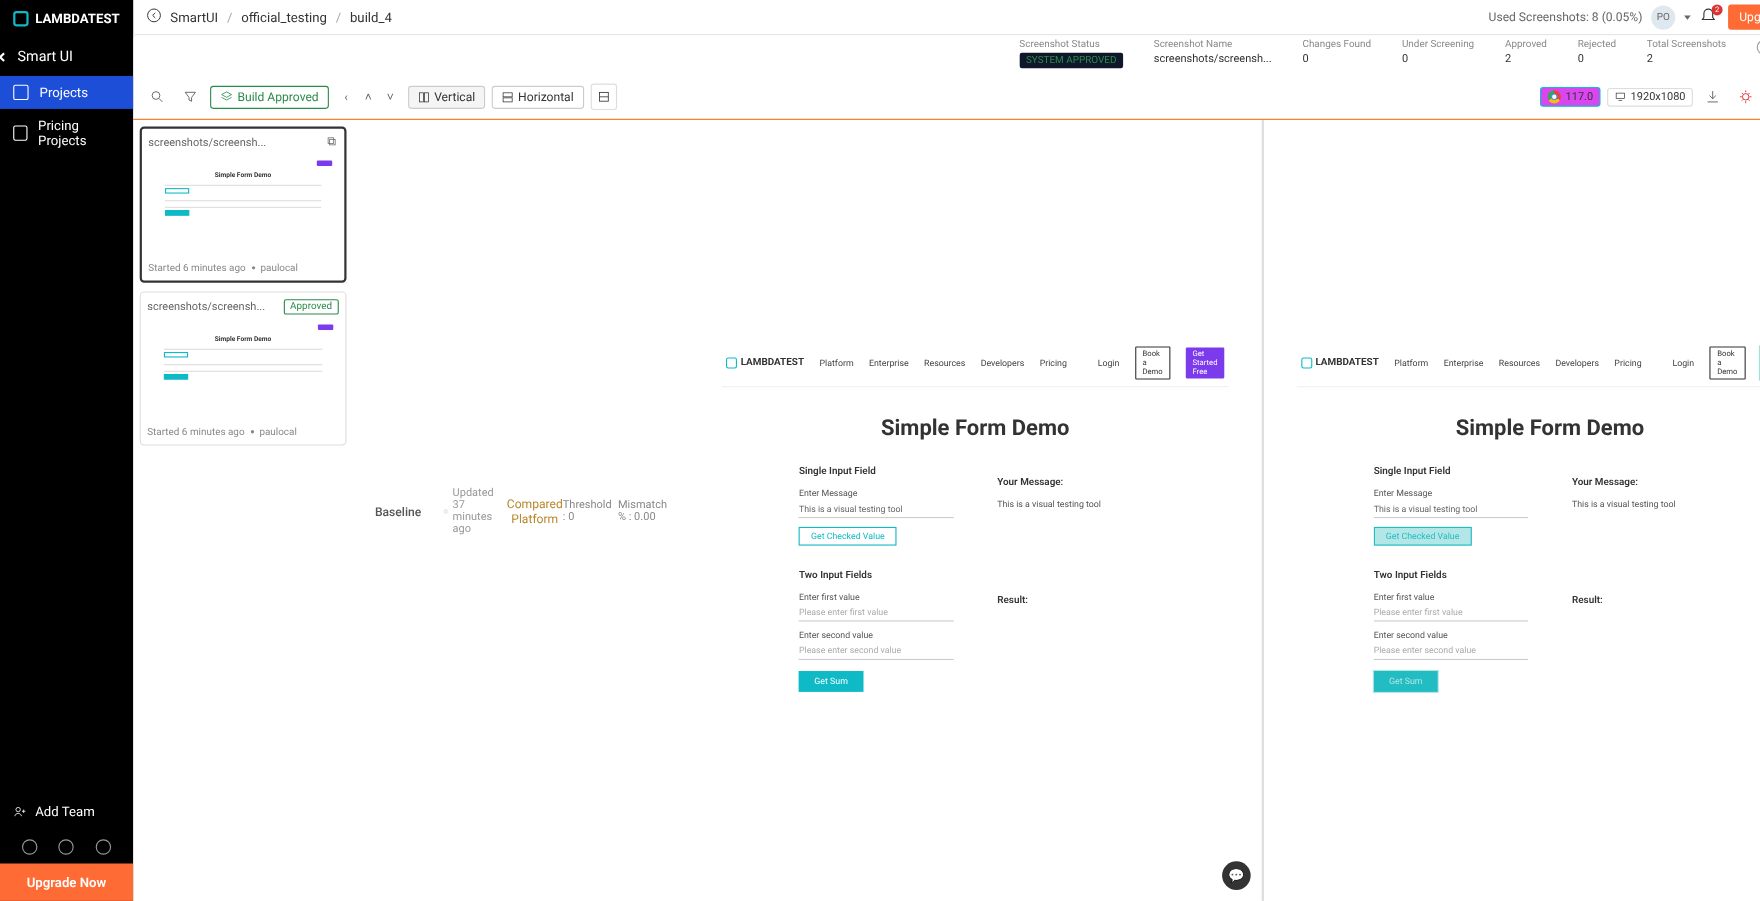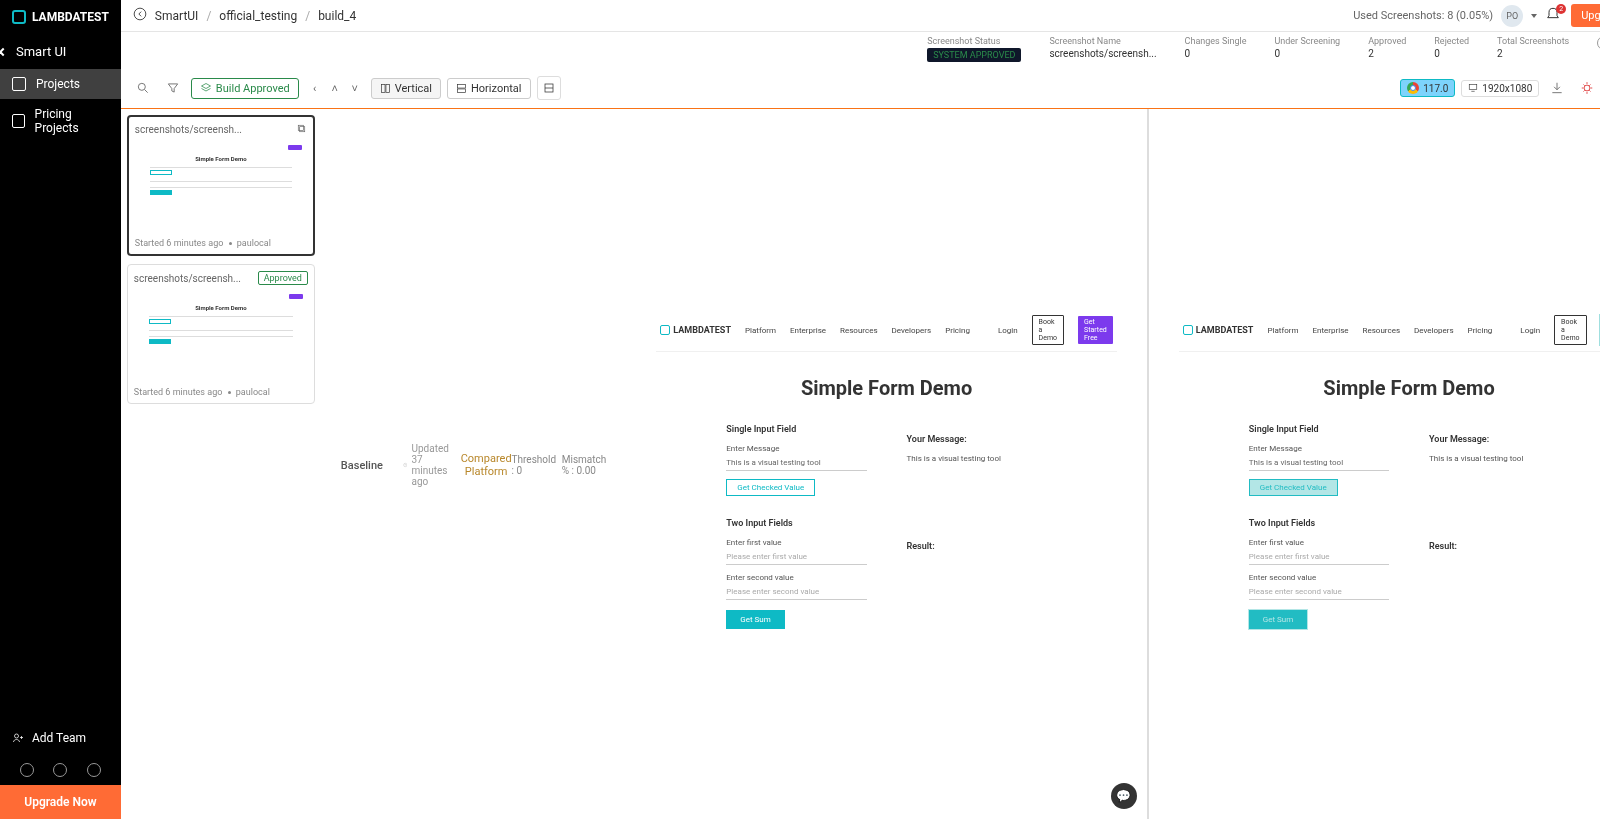--- a/index.html
+++ b/index.html
@@ -6,21 +6,21 @@
 body { font-family: -apple-system, BlinkMacSystemFont, "Segoe UI", Roboto, sans-serif; font-size: 12px; color: #333; background: #fff; overflow: hidden; }
 .app { display: flex; height: 819px; width: 1600px; }
 
 
 .sidebar { width: 130px; background: #000; color: #fff; display: flex; flex-direction: column; }
 .logo { display: flex; align-items: center; gap: 6px; padding: 10px 12px; background: #000; font-weight: 700; font-size: 12px; }
 .logo-ico { width: 14px; height: 14px; border: 2px solid #0ebac5; border-radius: 3px; position: relative; }
 .nav-back { display: flex; align-items: center; gap: 10px; padding: 10px 0; font-size: 13px; }
 .chev { width: 6px; height: 6px; border-left: 2px solid #fff; border-bottom: 2px solid #fff; transform: rotate(45deg); }
 .nav-item { display: flex; align-items: center; gap: 10px; padding: 8px 12px; font-size: 12px; cursor: pointer; }
-.nav-item.active { background: #404040; }
+.nav-item.active { background: #1d4ed8; }
 .nav-ico { width: 14px; height: 14px; border: 1.5px solid #fff; border-radius: 2px; }
 .sidebar-spacer { flex: 1; }
 .add-team, .upgrade-side { display: flex; align-items: center; gap: 8px; padding: 10px 12px; font-size: 12px; cursor: pointer; }
 .upgrade-side { background: #ff6b35; justify-content: center; font-weight: 600; }
 .tool-row { display: flex; justify-content: space-around; padding: 8px 10px; }
 .tool-ico { width: 14px; height: 14px; border: 1.5px solid #999; border-radius: 50%; }
 
 
 .main { flex: 1; display: flex; flex-direction: column; }
 .topbar { height: 32px; display: flex; align-items: center; padding: 0 12px; border-bottom: 1px solid #e5e5e5; gap: 8px; font-size: 12px; }
@@ -44,21 +44,21 @@
 
 
 .toolbar { display: flex; align-items: center; padding: 4px 10px 8px 10px; gap: 6px; border-bottom: 1px solid #f97316; font-size: 11px; }
 .ico-btn { width: 24px; height: 24px; display: flex; align-items: center; justify-content: center; cursor: pointer; color: #666; }
 .build-appr { border: 1px solid #2a8a4a; color: #2a8a4a; padding: 3px 8px; border-radius: 3px; display: flex; align-items: center; gap: 4px; }
 .arrow-nav { display: flex; align-items: center; gap: 0; }
 .arrow-nav .ico-btn { width: 20px; }
 .toggle { border: 1px solid #ccc; border-radius: 3px; padding: 3px 8px; display: flex; align-items: center; gap: 4px; cursor: pointer; }
 .toggle.act { background: #f5f5f5; }
 .toolbar-spacer { flex: 1; }
-.chrome-badge { border: 1px solid #0ebac5; background: #7dd3fc; border-radius: 3px; padding: 2px 6px; display:flex; align-items:center; gap:4px; font-size: 10px; }
+.chrome-badge { border: 1px solid #0ebac5; background: #d946ef; border-radius: 3px; padding: 2px 6px; display:flex; align-items:center; gap:4px; font-size: 10px; }
 .chrome-ico { width: 12px; height: 12px; border-radius: 50%; background: conic-gradient(#ea4335 0 120deg,#fbbc05 120deg 240deg,#34a853 240deg 360deg); position:relative; }
 .chrome-ico::after { content:""; position:absolute; inset:3px; background:#fff; border-radius:50%; border:1px solid #4285f4; }
 .res-pill { border: 1px solid #ddd; border-radius: 3px; padding: 2px 6px; font-size: 10px; display:flex; gap:4px; align-items:center;}
 .tool-sq { width: 24px; height: 24px; border: 1px solid #ddd; border-radius: 3px; display:flex;align-items:center;justify-content:center; cursor:pointer; }
 .tool-sq.teal { border-color:#0ebac5; background:#e6fbfc; }
 
 
 .content { flex: 1; display: flex; overflow: hidden; }
 .thumbs { width: 200px; padding: 6px; display: flex; flex-direction: column; gap: 8px; }
 .thumb-card { border: 1px solid #ddd; border-radius: 4px; padding: 6px; background:#fff; }
@@ -182,21 +182,21 @@
     <div class="info-row">
       <div class="info-col">
         <div class="lbl">Screenshot Status</div>
         <div class="sys-appr">SYSTEM APPROVED</div>
       </div>
       <div class="info-col">
         <div class="lbl">Screenshot Name</div>
         <div class="val">screenshots/screensh...</div>
       </div>
       <div class="info-col">
-        <div class="lbl">Changes Single</div>
+        <div class="lbl">Changes Found</div>
         <div class="val">0</div>
       </div>
       <div class="info-col">
         <div class="lbl">Under Screening</div>
         <div class="val">0</div>
       </div>
       <div class="info-col">
         <div class="lbl">Approved</div>
         <div class="val">2</div>
       </div>

